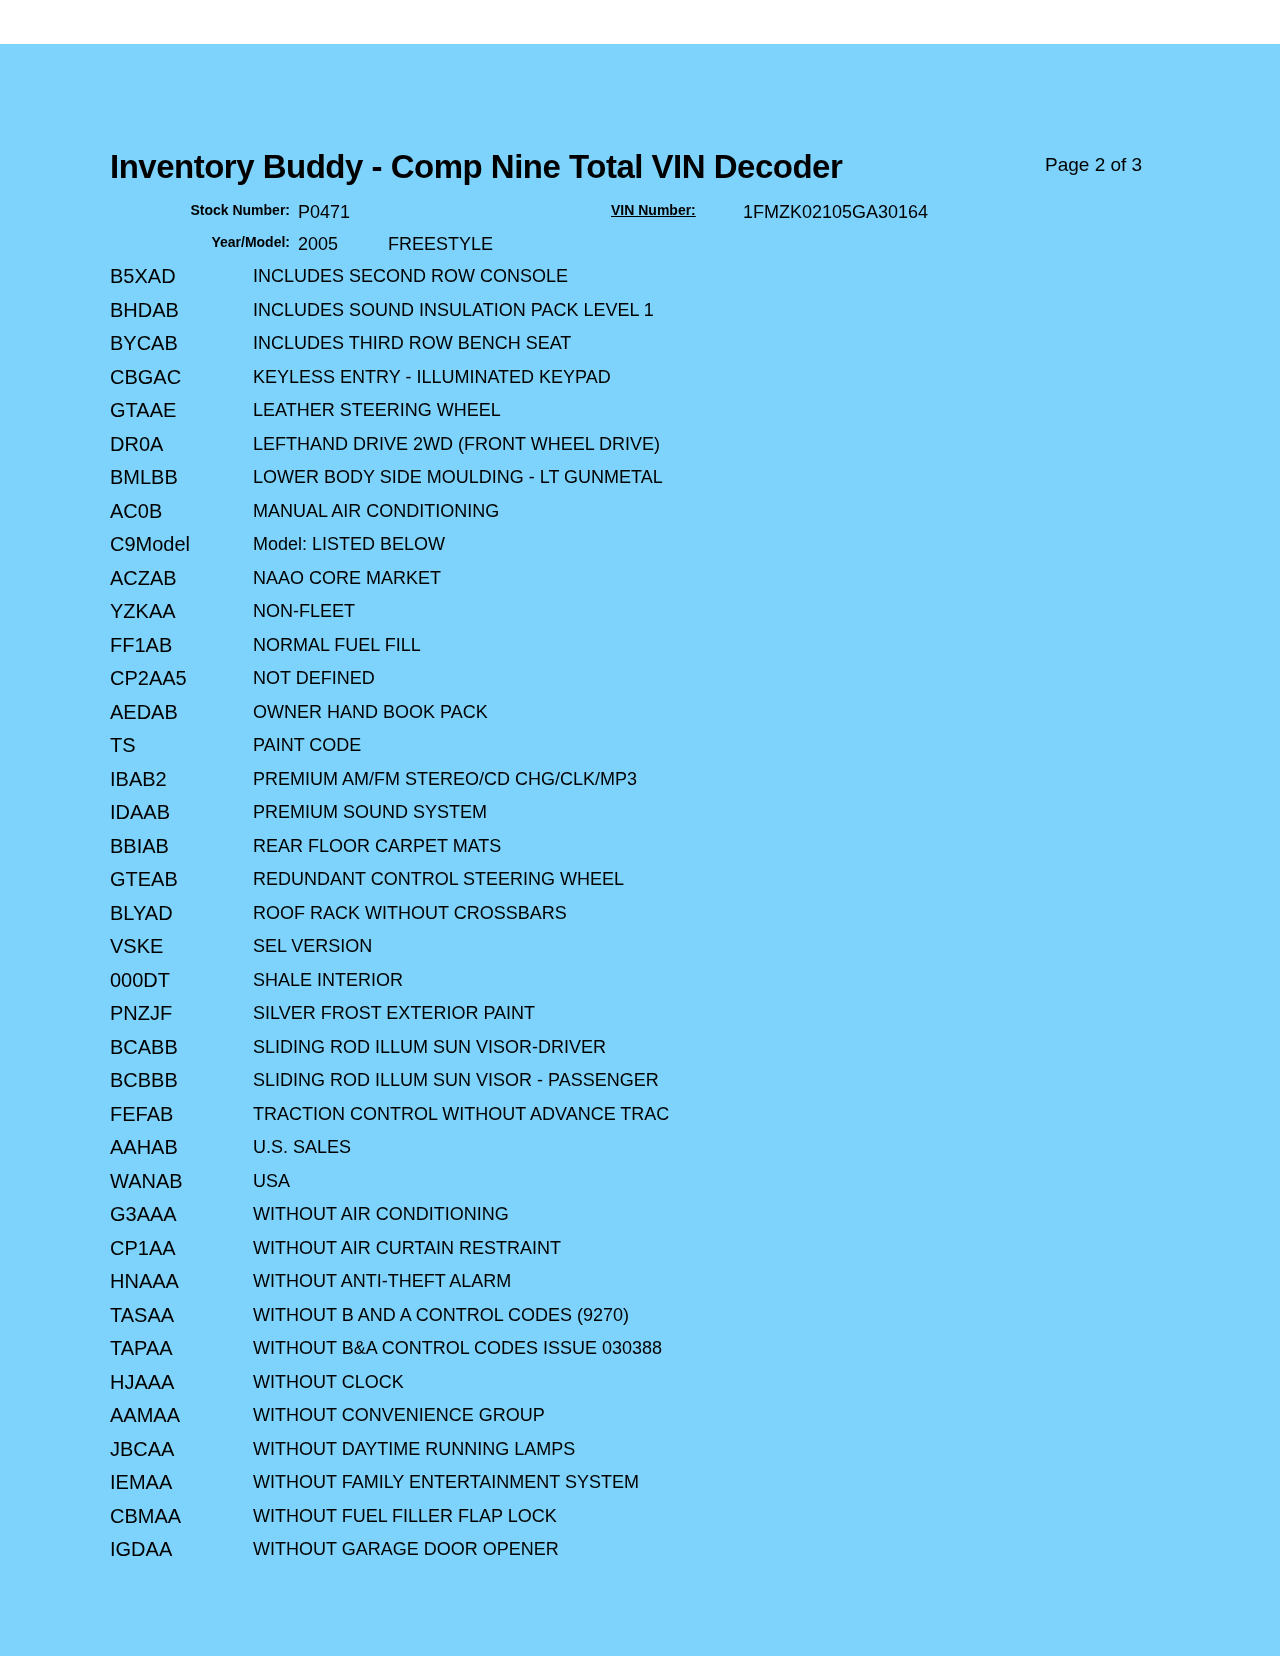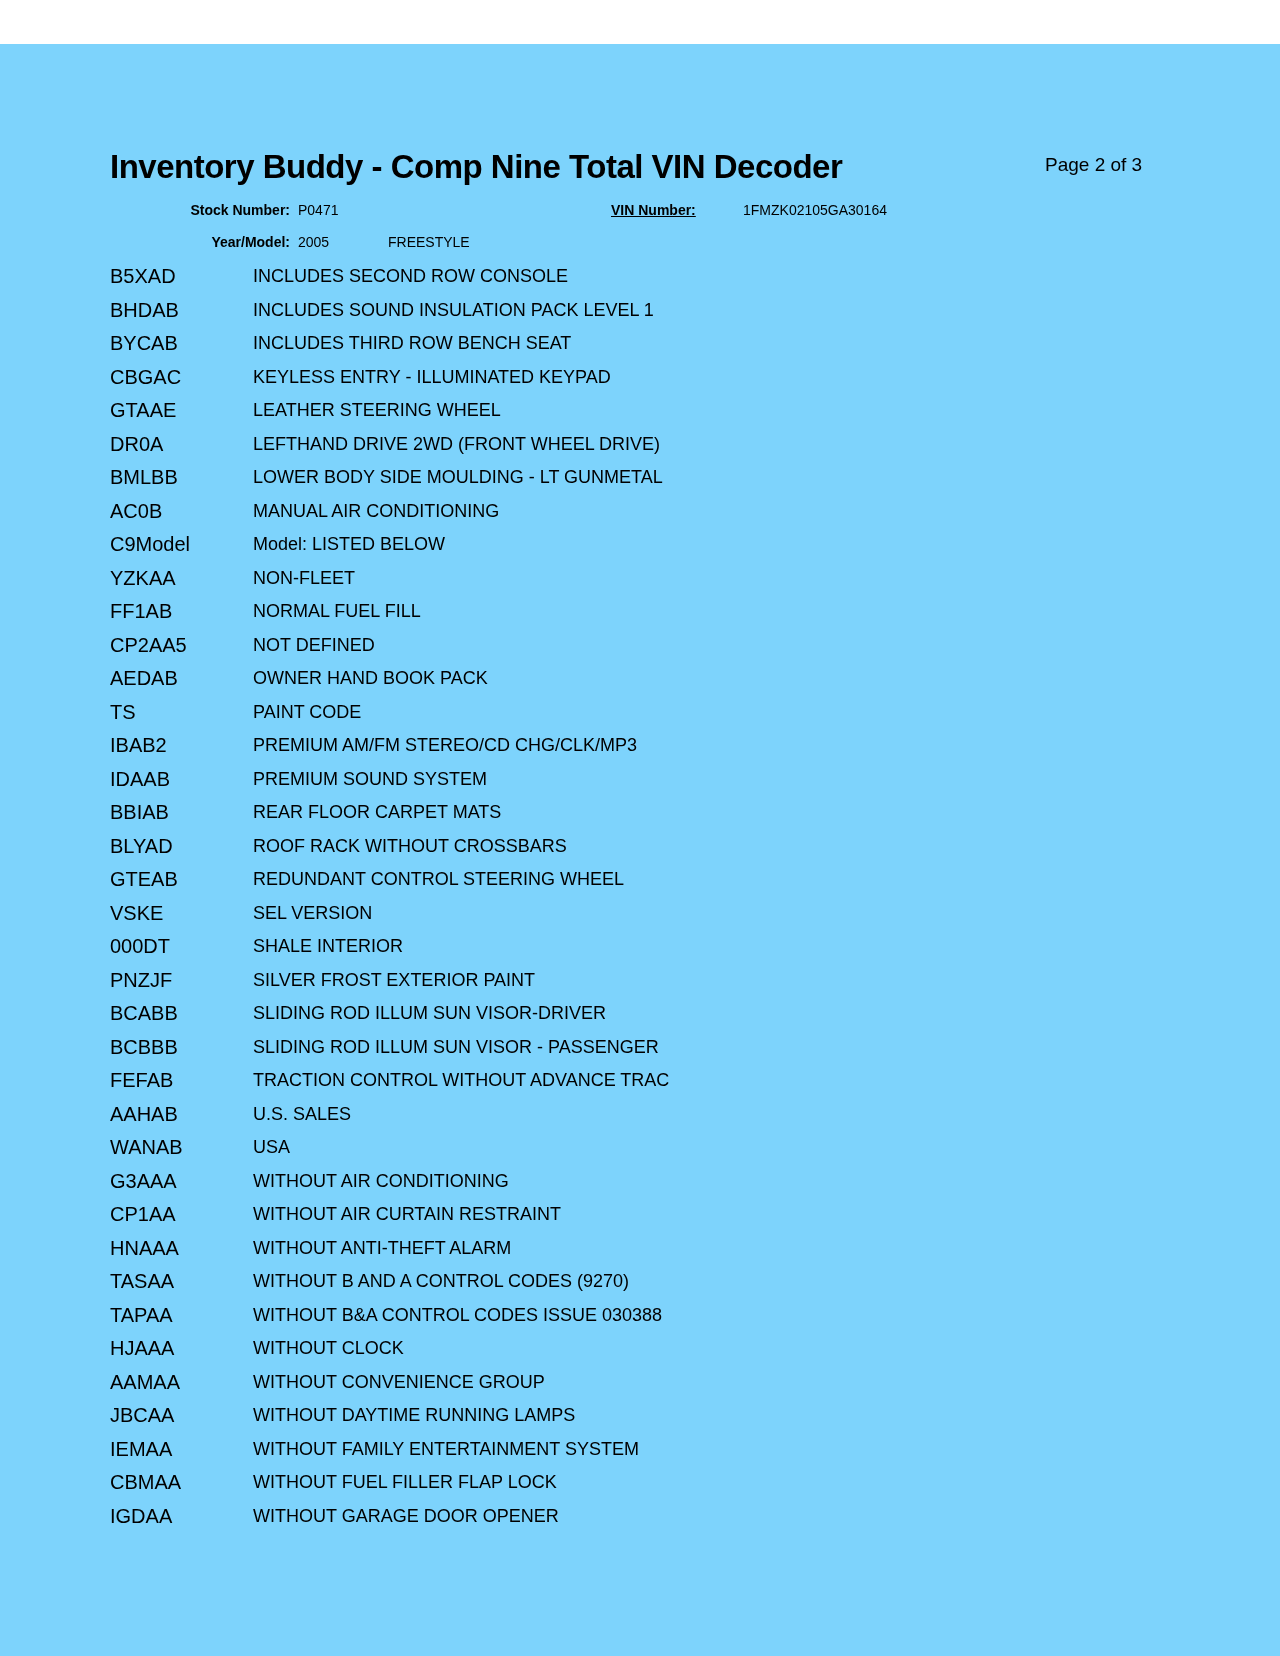--- a/index.html
+++ b/index.html
@@ -34,21 +34,21 @@
     white-space: nowrap;
   }
   .meta-label {
     position: absolute;
     font-size: 14px;
     font-weight: bold;
     white-space: nowrap;
   }
   .meta-value {
     position: absolute;
-    font-size: 14px;
+    font-size: 18px;
     white-space: nowrap;
   }
   .stock-label  { top: 158px; right: 990px; }   
   .stock-value  { top: 158px; left: 298px; }
   .vin-label    { top: 158px; left: 611px; text-decoration: underline; }
   .vin-value    { top: 158px; left: 743px; }
   .year-label   { top: 190px; right: 990px; }
   .year-value   { top: 190px; left: 298px; }
   .model-value  { top: 190px; left: 388px; }
   .options {
@@ -135,20 +135,24 @@
     <div class="option-row">
       <span class="option-code">AC0B</span>
       <span class="option-desc">MANUAL AIR CONDITIONING</span>
     </div>
 
     <div class="option-row">
       <span class="option-code">C9Model</span>
       <span class="option-desc">Model: LISTED BELOW</span>
     </div>
 
+    <div class="option-row">
+      <span class="option-code">ACZAB</span>
+      <span class="option-desc">NAAO CORE MARKET</span>
+    </div>
 
     <div class="option-row">
       <span class="option-code">YZKAA</span>
       <span class="option-desc">NON-FLEET</span>
     </div>
 
     <div class="option-row">
       <span class="option-code">FF1AB</span>
       <span class="option-desc">NORMAL FUEL FILL</span>
     </div>
@@ -177,30 +181,30 @@
       <span class="option-code">IDAAB</span>
       <span class="option-desc">PREMIUM SOUND SYSTEM</span>
     </div>
 
     <div class="option-row">
       <span class="option-code">BBIAB</span>
       <span class="option-desc">REAR FLOOR CARPET MATS</span>
     </div>
 
     <div class="option-row">
+      <span class="option-code">GTEAB</span>
+      <span class="option-desc">REDUNDANT CONTROL STEERING WHEEL</span>
+    </div>
+
+    <div class="option-row">
       <span class="option-code">BLYAD</span>
       <span class="option-desc">ROOF RACK WITHOUT CROSSBARS</span>
     </div>
 
     <div class="option-row">
-      <span class="option-code">GTEAB</span>
-      <span class="option-desc">REDUNDANT CONTROL STEERING WHEEL</span>
-    </div>
-
-    <div class="option-row">
       <span class="option-code">VSKE</span>
       <span class="option-desc">SEL VERSION</span>
     </div>
 
     <div class="option-row">
       <span class="option-code">000DT</span>
       <span class="option-desc">SHALE INTERIOR</span>
     </div>
 
     <div class="option-row">

